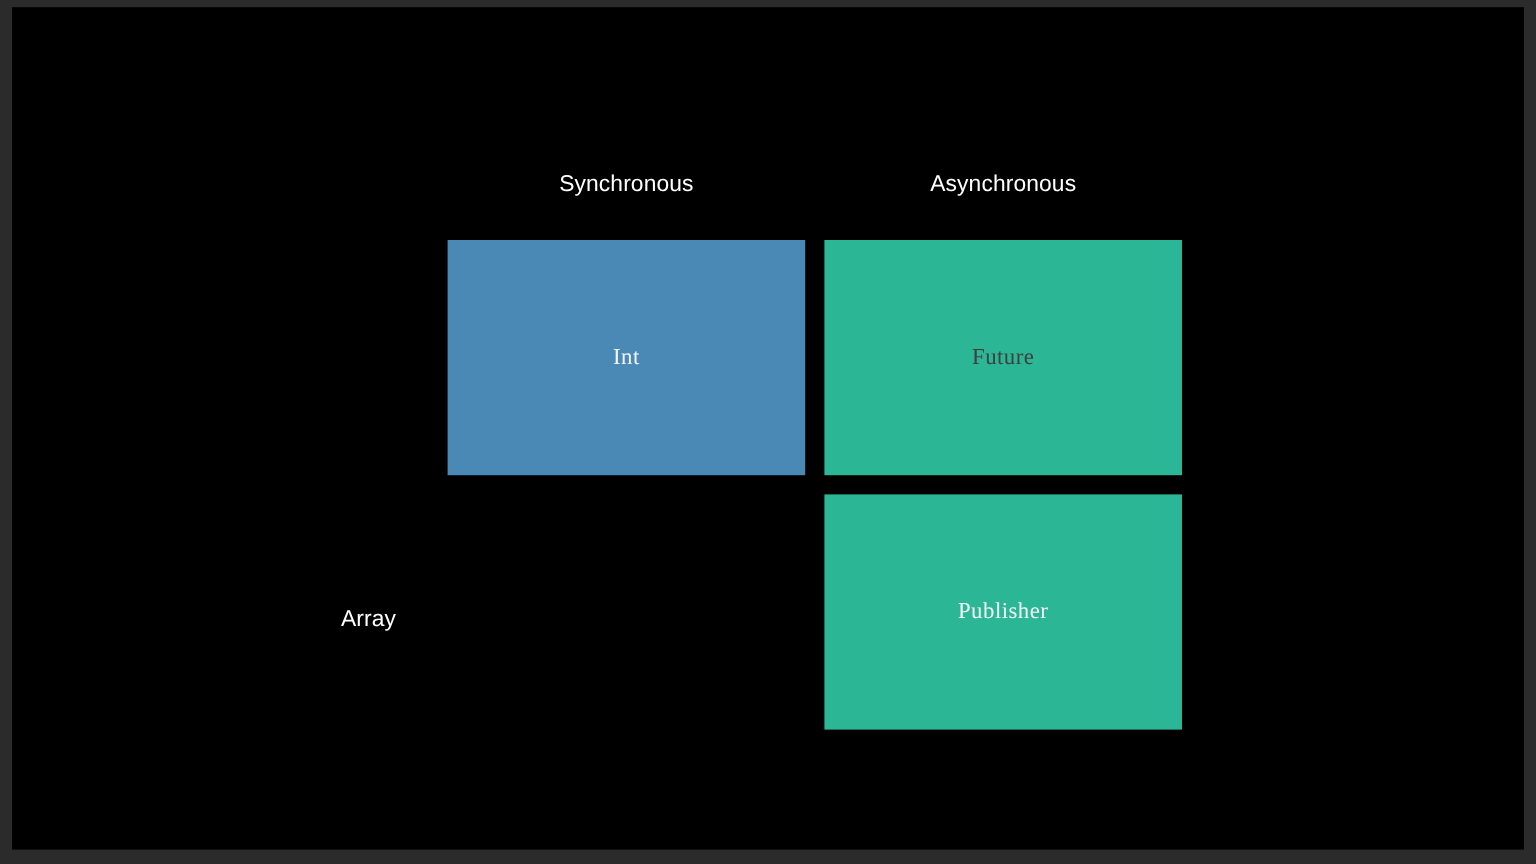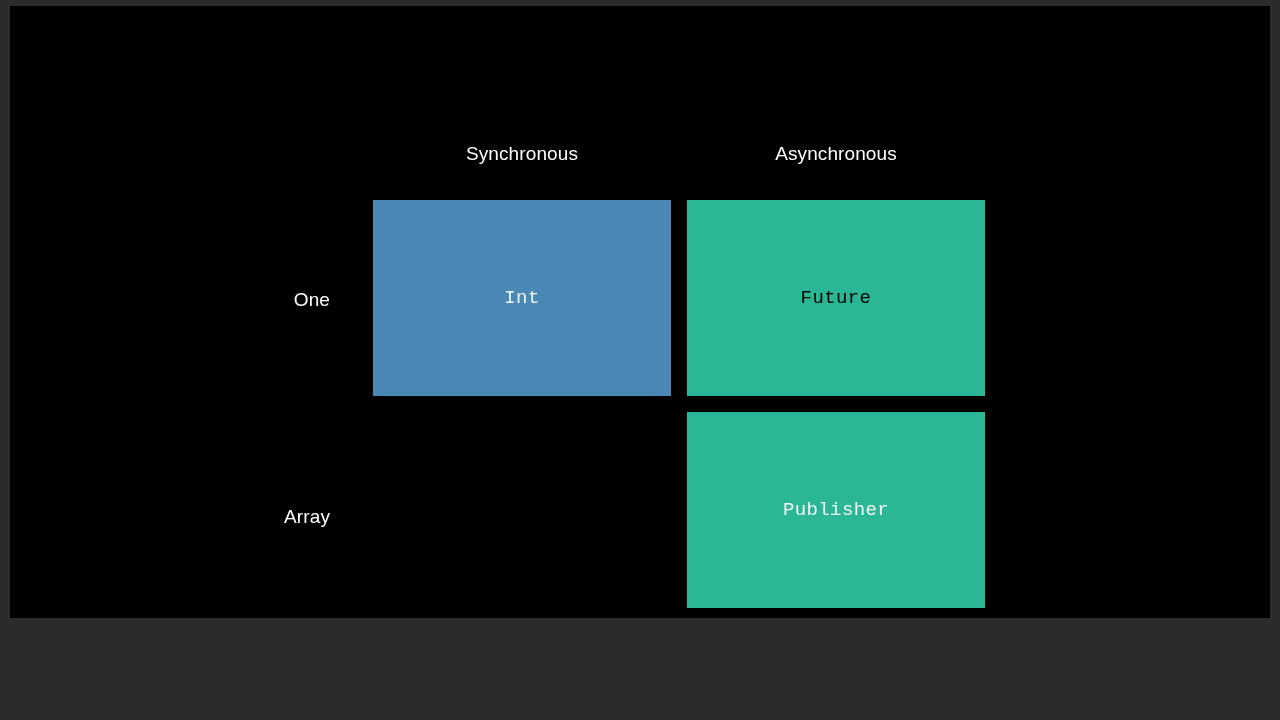--- a/index.html
+++ b/index.html
@@ -20,21 +20,21 @@
     height: 720px;
     background: #2b2b2b;
   }
 
   
   #slide-canvas {
     position: absolute;
     left: 10px;
     top: 6px;
     width: 1260px;
-    height: 612px;
+    height: 702px;
     background: #000000;
     overflow: hidden;
   }
 
   
   #matrix {
     position: absolute;
     left: 0;
     top: 0;
     width: 1260px;
@@ -76,21 +76,21 @@
   #row-label-many { top: 497px; }
 
   .cell {
     position: absolute;
     width: 298px;
     height: 196px;
     display: flex;
     align-items: center;
     justify-content: center;
     color: #f2f6f7;
-    font-family: Liberation Mono, monospace;
+    font-family: Liberation Serif, serif;
     font-size: 19px;
     font-weight: 400;
     letter-spacing: 0.4px;
     white-space: nowrap;
     user-select: none;
   }
 
   
   #cell-sync-one   { left: 363px; top: 194px; }
   #cell-async-one  { left: 677px; top: 194px; }
@@ -101,25 +101,24 @@
 <body>
 
 <div id="window-frame" style="background: rgb(43, 43, 43);">
   <div id="slide-canvas" style="background: rgb(0, 0, 0);">
 
     <div id="matrix">
 
       <div class="col-header" id="col-header-sync" style="color: rgb(255, 255, 255);">Synchronous</div>
       <div class="col-header" id="col-header-async" style="color: rgb(255, 255, 255);">Asynchronous</div>
 
-      <div class="row-label" id="row-label-one" style="color: rgb(255, 255, 255);">One</div>
       <div class="row-label" id="row-label-many" style="color: rgb(255, 255, 255);">Array</div>
 
       <div class="cell" id="cell-sync-one" style="background-color: rgb(74, 137, 181); color: rgb(242, 246, 247);">Int</div>
 
-      <div class="cell" id="cell-async-one" style="background-color: rgb(43, 183, 149); color: #000000;">Future</div>
+      <div class="cell" id="cell-async-one" style="background-color: rgb(43, 183, 149); color: #404040;">Future</div>
 
 
       <div class="cell" id="cell-async-many" style="background-color: rgb(43, 183, 149); color: rgb(242, 246, 247);">Publisher</div>
 
     </div>
   </div>
 </div>
 
 </body></html>

